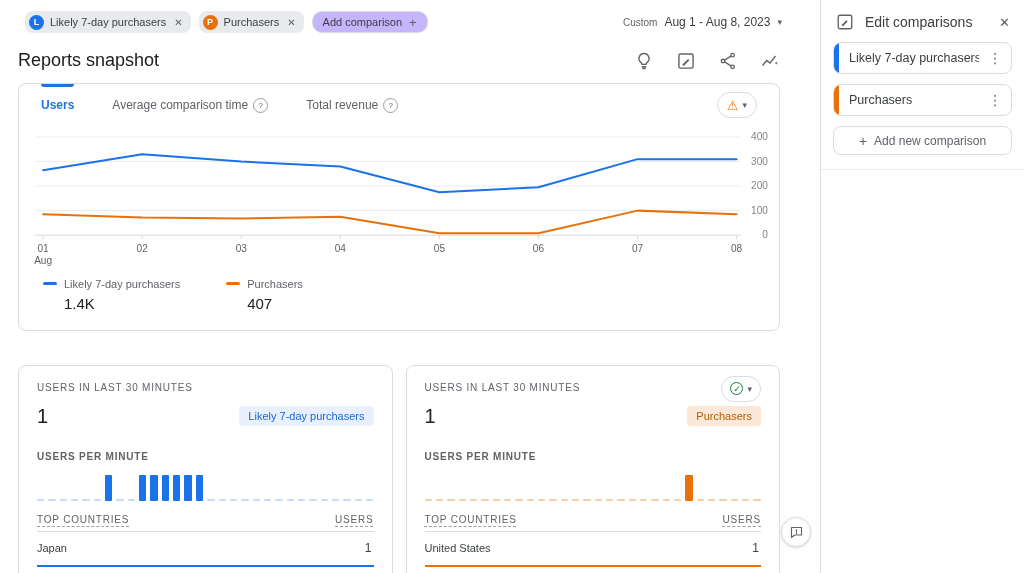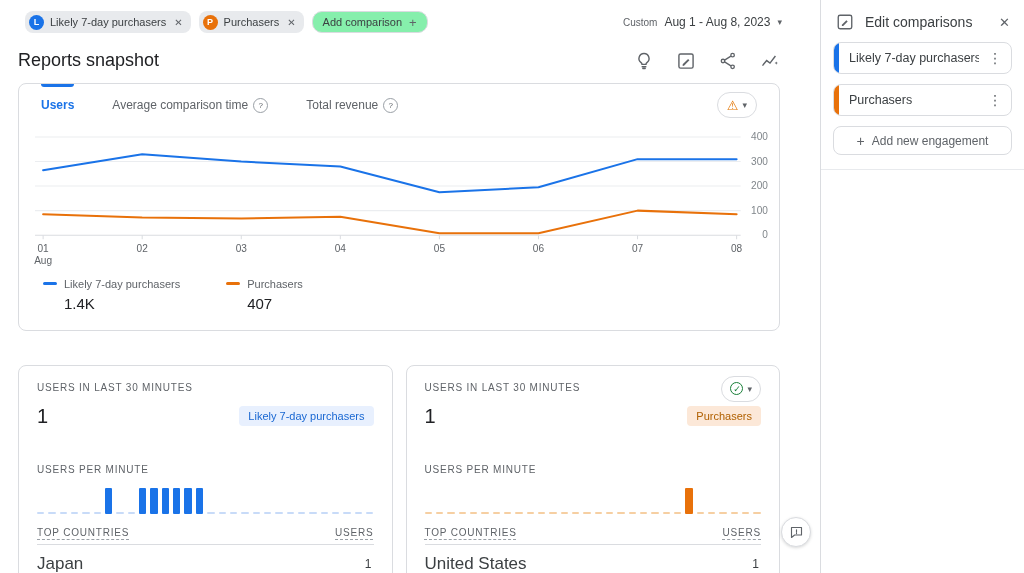--- a/index.html
+++ b/index.html
@@ -9,21 +9,21 @@
     -webkit-font-smoothing:antialiased;
   }
   .main{flex:1;min-width:0;position:relative;background:#fff;}
 
   
   .topbar{display:flex;align-items:center;height:40px;padding:2px 38px 0 25px;}
   .chips{display:flex;align-items:center;gap:8px;}
   .chip{display:inline-flex;align-items:center;gap:6px;background:#e8eaed;border-radius:8px;height:22px;padding:0 8px 0 4px;font-size:11px;color:#3c4043;cursor:pointer;}
   .chip-avatar{width:15px;height:15px;border-radius:50%;color:#fff;font-size:9px;font-weight:bold;display:flex;align-items:center;justify-content:center;}
   .chip-x{font-size:10px;color:#5f6368;margin-left:2px;cursor:pointer;}
-  .add-chip{display:inline-flex;align-items:center;gap:7px;border:1px solid #dadce0;border-radius:10px;height:20px;padding:0 10px;font-size:11px;color:#3c4043;background:#86efac;cursor:pointer;}
+  .add-chip{display:inline-flex;align-items:center;gap:7px;border:1px solid #dadce0;border-radius:10px;height:20px;padding:0 10px;font-size:11px;color:#3c4043;background:#c4b5fd;cursor:pointer;}
   .add-chip .plus{font-size:13px;color:#5f6368;}
   .daterange{margin-left:auto;display:flex;align-items:center;gap:7px;cursor:pointer;}
   .custom-lbl{font-size:10px;color:#5f6368;}
   .date-lbl{font-size:12px;color:#3c4043;}
   .caret{font-size:9px;color:#5f6368;}
 
   
   .title-row{display:flex;align-items:center;padding:8px 40px 10px 18px;}
   .page-title{font-size:18px;font-weight:400;color:#202124;}
   .title-icons{margin-left:auto;display:flex;align-items:center;gap:22px;}
@@ -54,27 +54,27 @@
   
   .rt-row{display:grid;grid-template-columns:1fr 1fr;gap:13px;}
   .rt-card{height:232px;padding:16px 18px;overflow:hidden;}
   .rt-head{display:flex;align-items:flex-start;min-height:20px;}
   .micro-label{font-size:10px;letter-spacing:.8px;color:#5f6368;}
   .status-pill{margin-left:auto;margin-top:-6px;display:flex;align-items:center;gap:4px;border:1px solid #dadce0;border-radius:14px;height:24px;padding:0 8px;cursor:pointer;background:#fff;}
   .check-circle{width:13px;height:13px;border:1.5px solid currentColor;border-radius:50%;font-size:9px;display:flex;align-items:center;justify-content:center;box-sizing:border-box;}
   .rt-metric-row{display:flex;align-items:center;justify-content:space-between;margin-top:3px;}
   .rt-value{font-size:20px;color:#202124;}
   .rt-chip{font-size:11px;padding:4px 9px;border-radius:4px;white-space:nowrap;}
-  .rt-perminute{margin-top:31px;}
+  .rt-perminute{margin-top:18px;font-weight:bold;}
   .minute-bars{display:flex;align-items:flex-end;gap:4px;height:28px;margin-top:9px;}
   .minute-bar{flex:1;border-radius:1px;}
   .rt-table-head{display:flex;justify-content:space-between;margin-top:13px;padding-bottom:6px;border-bottom:1px solid #dadce0;}
   .rt-table-head .micro-label{text-decoration-line:underline;text-decoration-style:dashed;text-decoration-color:#9aa0a6;text-underline-offset:3px;}
   .rt-table-row{display:flex;justify-content:space-between;align-items:center;padding:9px 2px 10px 0;border-bottom:2px solid;}
-  .rt-country{font-size:17px;color:#3c4043;}
+  .rt-country{font-size:11px;color:#3c4043;}
   .rt-count{font-size:12px;color:#3c4043;}
 
   
   .feedback-btn{position:absolute;right:9px;bottom:26px;width:28px;height:28px;border-radius:50%;border:1px solid #dadce0;background:#fff;display:flex;align-items:center;justify-content:center;box-shadow:0 1px 3px rgba(60,64,67,.2);cursor:pointer;}
 
   
   .panel{width:204px;border-left:1px solid #dadce0;box-sizing:border-box;background:#fff;}
   .panel-header{display:flex;align-items:center;gap:10px;padding:12px 14px 10px;}
   .panel-title{flex:1;font-size:14px;color:#3c4043;}
   .panel-close{font-size:13px;color:#5f6368;cursor:pointer;}
@@ -363,16 +363,16 @@
     <span class="kebab">⋮</span>
   </div>
   <div class="comp-item">
     <span class="comp-strip" style="background-color: rgb(232, 113, 10);"></span>
     <span class="comp-label">Purchasers</span>
     <span class="kebab">⋮</span>
   </div>
 
   <div class="add-btn">
     <span class="plus">+</span>
-    <span>Add new engagement</span>
+    <span>Add new comparison</span>
   </div>
   <div class="panel-divider"></div>
 </aside>
 
 </body></html>

